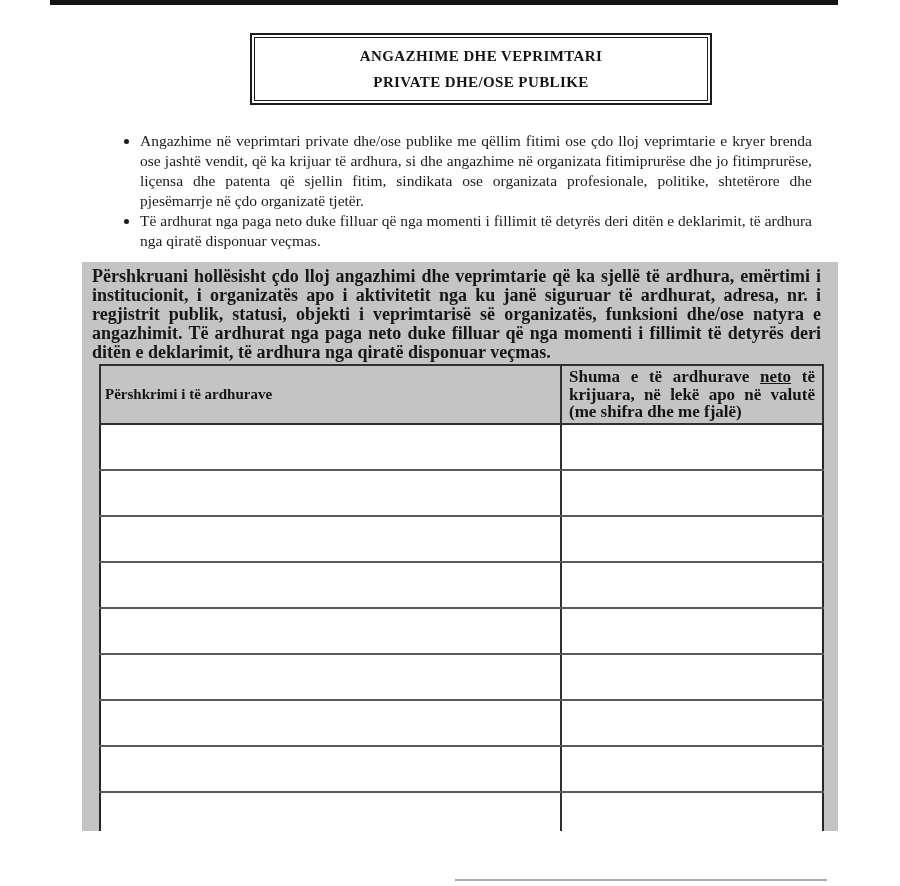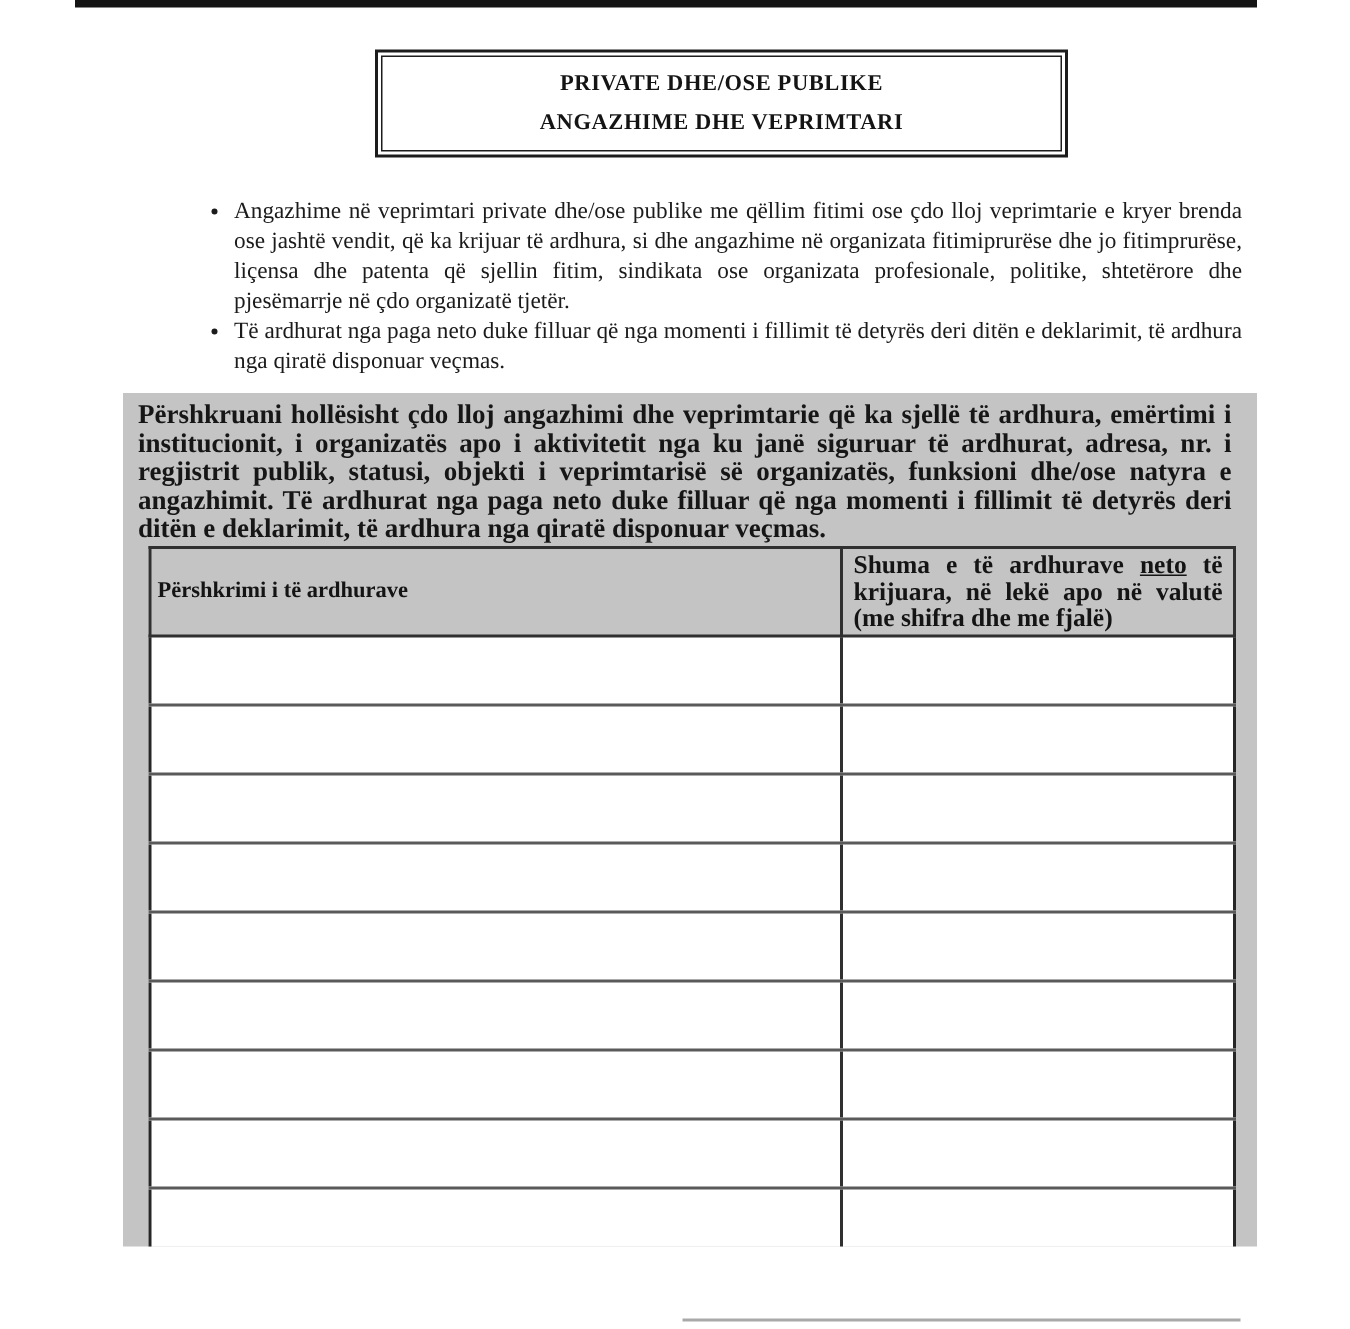--- a/index.html
+++ b/index.html
@@ -27,21 +27,21 @@
   .title-box-inner{
     width:100%; height:100%; border:1px solid #1c1c1c;
     display:flex; flex-direction:column; justify-content:center; align-items:center;
     gap:11px;
   }
   .title-line{
     font-weight:bold; font-size:15px; letter-spacing:0.4px; color:#141414;
     text-align:center; line-height:1;
   }
   .bullet-list{
-    position:absolute; left:122px; top:131px; width:706px;
+    position:absolute; left:106px; top:131px; width:706px;
     list-style:disc outside; padding-left:34px;font-family:Liberation Serif, serif;
   }
   .bullet-list li{
     font-size:15.5px; line-height:20px; text-align:justify; color:#1b1b1b;
   }
   .gray-panel{
     position:absolute; left:82px; top:262px; width:756px; height:569px;
     background:var(--panel-bg); padding:5px 15px 0 8px; overflow:hidden;
   }
   .panel-instructions{
@@ -74,22 +74,22 @@
     background:var(--bottom-line);
   }
 </style>
 </head>
 <body>
 
 <div class="top-bar"></div>
 
 <div class="title-box">
   <div class="title-box-inner">
+    <div class="title-line">ANGAZHIME DHE VEPRIMTARI</div>
     <div class="title-line">PRIVATE DHE/OSE PUBLIKE</div>
-    <div class="title-line">ANGAZHIME DHE VEPRIMTARI</div>
   </div>
 </div>
 
 <ul class="bullet-list">
   <li>Angazhime në veprimtari private dhe/ose publike me qëllim fitimi ose çdo lloj veprimtarie e kryer brenda ose jashtë vendit, që ka krijuar të ardhura, si dhe angazhime në organizata fitimiprurëse dhe jo fitimprurëse, liçensa dhe patenta që sjellin fitim, sindikata ose organizata profesionale, politike, shtetërore dhe pjesëmarrje në çdo organizatë tjetër.</li>
   <li>Të ardhurat nga paga neto duke filluar që nga momenti i fillimit të detyrës deri ditën e deklarimit, të ardhura nga qiratë disponuar veçmas.</li>
 </ul>
 
 <div class="gray-panel">
   <p class="panel-instructions">Përshkruani hollësisht çdo lloj angazhimi dhe veprimtarie që ka sjellë të ardhura, emërtimi i institucionit, i organizatës apo i aktivitetit nga ku janë siguruar të ardhurat, adresa, nr. i regjistrit publik, statusi, objekti i veprimtarisë së organizatës, funksioni dhe/ose natyra e angazhimit. Të ardhurat nga paga neto duke filluar që nga momenti i fillimit të detyrës deri ditën e deklarimit, të ardhura nga qiratë disponuar veçmas.</p>

